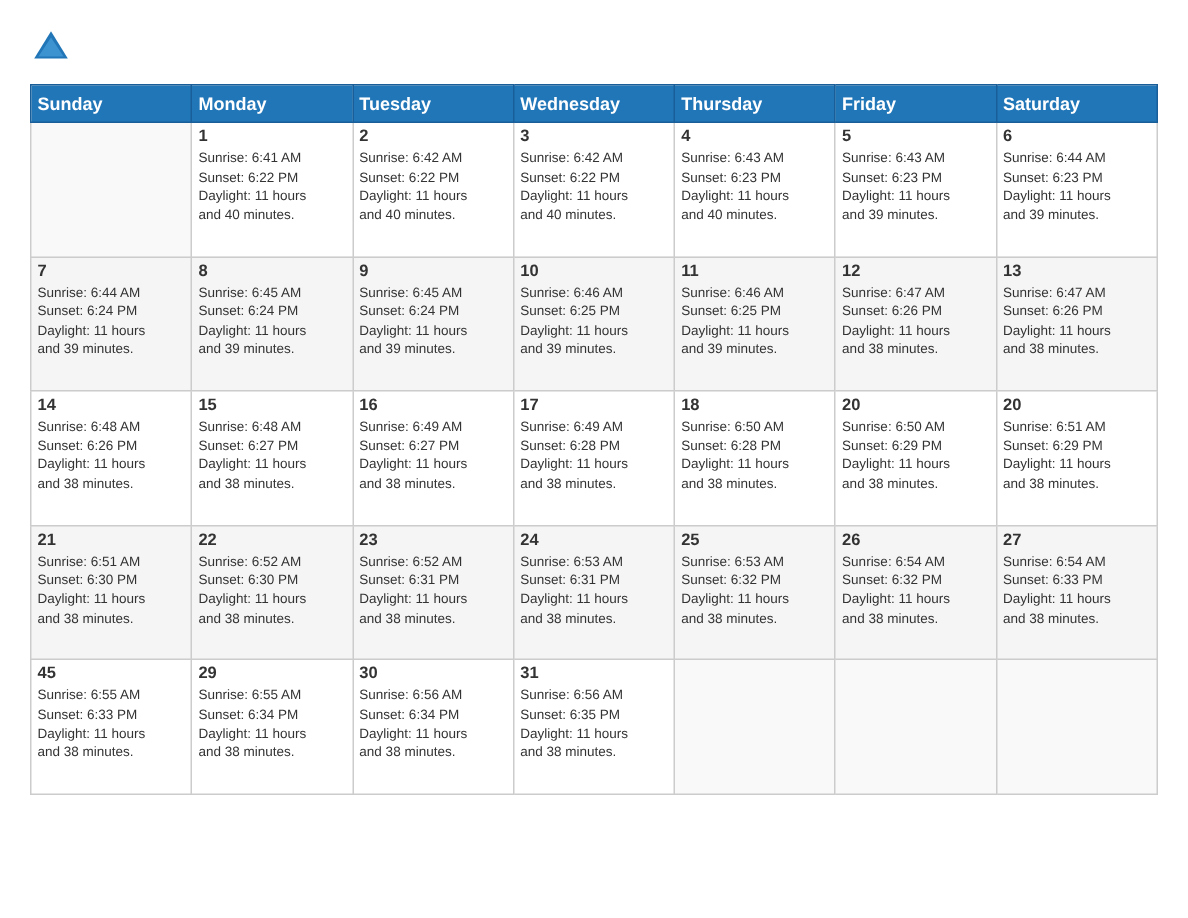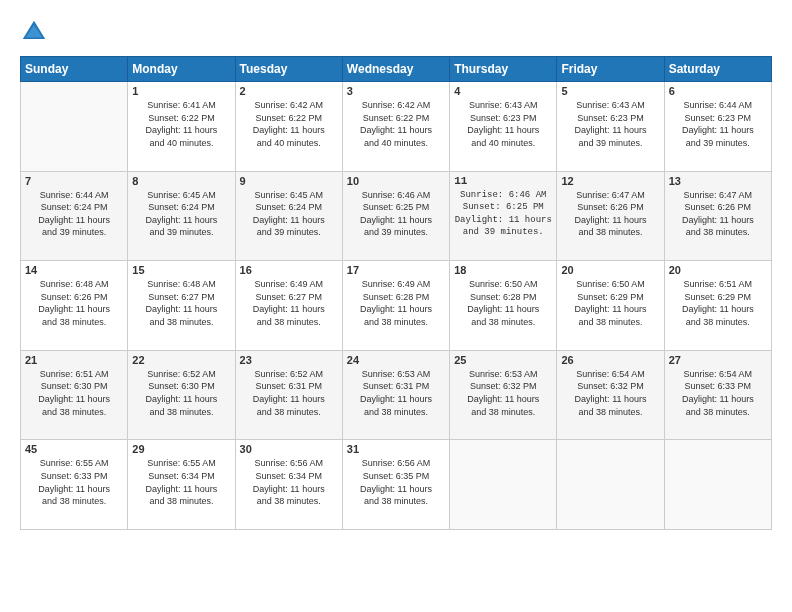--- a/index.html
+++ b/index.html
@@ -87,21 +87,20 @@
       font-size: 11px;
       font-weight: bold;
       color: #333;
       display: block;
       margin-bottom: 2px;
     }
     .day-info {
       font-size: 9px;
       color: #333;
       line-height: 1.4;
-      text-align: center;
     }
     .empty-cell {
       background: #f9f9f9;
     }
     tr:nth-child(even) td {
       background-color: #f5f5f5;
     }
     tr:nth-child(odd) td {
       background-color: #fff;
     }
@@ -210,21 +209,21 @@
 Daylight: 11 hours
 and 39 minutes.</div>
           </td>
           <td style="background-color: rgb(245, 245, 245);">
             <span class="day-num">10</span>
             <div class="day-info" style="white-space: pre-line;">Sunrise: 6:46 AM
 Sunset: 6:25 PM
 Daylight: 11 hours
 and 39 minutes.</div>
           </td>
-          <td style="background-color: rgb(245, 245, 245); font-family: Liberation Mono, monospace;">
+          <td style="background-color: rgb(245, 245, 245);">
             <span class="day-num">11</span>
             <div class="day-info" style="white-space: pre-line;">Sunrise: 6:46 AM
 Sunset: 6:25 PM
 Daylight: 11 hours
 and 39 minutes.</div>
           </td>
           <td style="background-color: rgb(245, 245, 245);">
             <span class="day-num">12</span>
             <div class="day-info" style="white-space: pre-line;">Sunrise: 6:47 AM
 Sunset: 6:26 PM

